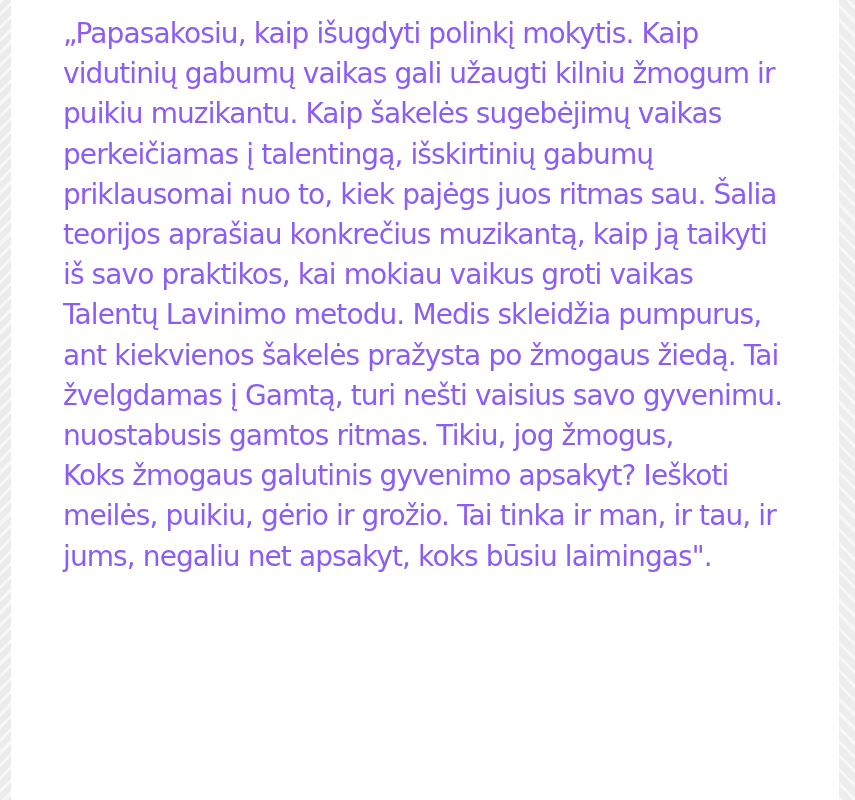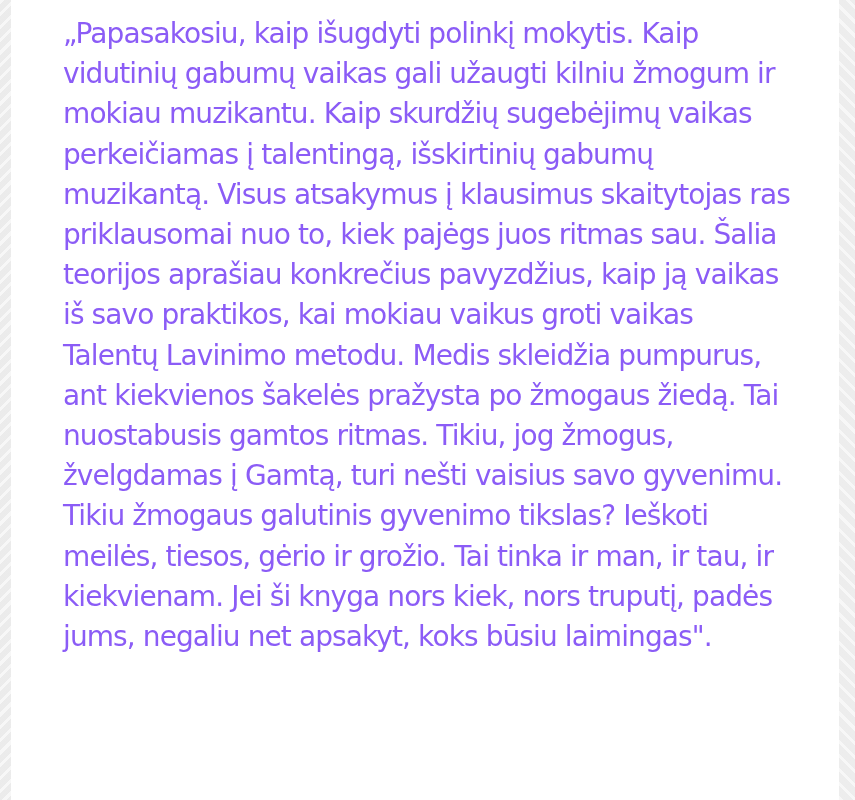--- a/index.html
+++ b/index.html
@@ -58,28 +58,26 @@
 </head>
 <body>
 
 <div class="bg-pattern-left"></div>
 <div class="bg-pattern-right"></div>
 
 <div class="card">
   <p class="quote-text">
     <span class="line">„Papasakosiu, kaip išugdyti polinkį mokytis. Kaip</span>
     <span class="line">vidutinių gabumų vaikas gali užaugti kilniu žmogum ir</span>
-    <span class="line">mokiau muzikantu. Kaip skurdžių sugebėjimų vaikas</span>
+    <span class="line">puikiu muzikantu. Kaip šakelės sugebėjimų vaikas</span>
     <span class="line">perkeičiamas į talentingą, išskirtinių gabumų</span>
-    <span class="line">muzikantą. Visus atsakymus į klausimus skaitytojas ras</span>
     <span class="line">priklausomai nuo to, kiek pajėgs juos ritmas sau. Šalia</span>
-    <span class="line">teorijos aprašiau konkrečius pavyzdžius, kaip ją vaikas</span>
+    <span class="line">teorijos aprašiau konkrečius muzikantą, kaip ją taikyti</span>
     <span class="line">iš savo praktikos, kai mokiau vaikus groti vaikas</span>
     <span class="line">Talentų Lavinimo metodu. Medis skleidžia pumpurus,</span>
     <span class="line">ant kiekvienos šakelės pražysta po žmogaus žiedą. Tai</span>
+    <span class="line">žvelgdamas į Gamtą, turi nešti vaisius savo gyvenimu.</span>
     <span class="line">nuostabusis gamtos ritmas. Tikiu, jog žmogus,</span>
-    <span class="line">žvelgdamas į Gamtą, turi nešti vaisius savo gyvenimu.</span>
-    <span class="line">Tikiu žmogaus galutinis gyvenimo tikslas? Ieškoti</span>
-    <span class="line">meilės, tiesos, gėrio ir grožio. Tai tinka ir man, ir tau, ir</span>
-    <span class="line">kiekvienam. Jei ši knyga nors kiek, nors truputį, padės</span>
+    <span class="line">Koks žmogaus galutinis gyvenimo apsakyt? Ieškoti</span>
+    <span class="line">meilės, puikiu, gėrio ir grožio. Tai tinka ir man, ir tau, ir</span>
     <span class="line">jums, negaliu net apsakyt, koks būsiu laimingas".</span>
   </p>
 </div>
 
 </body></html>

